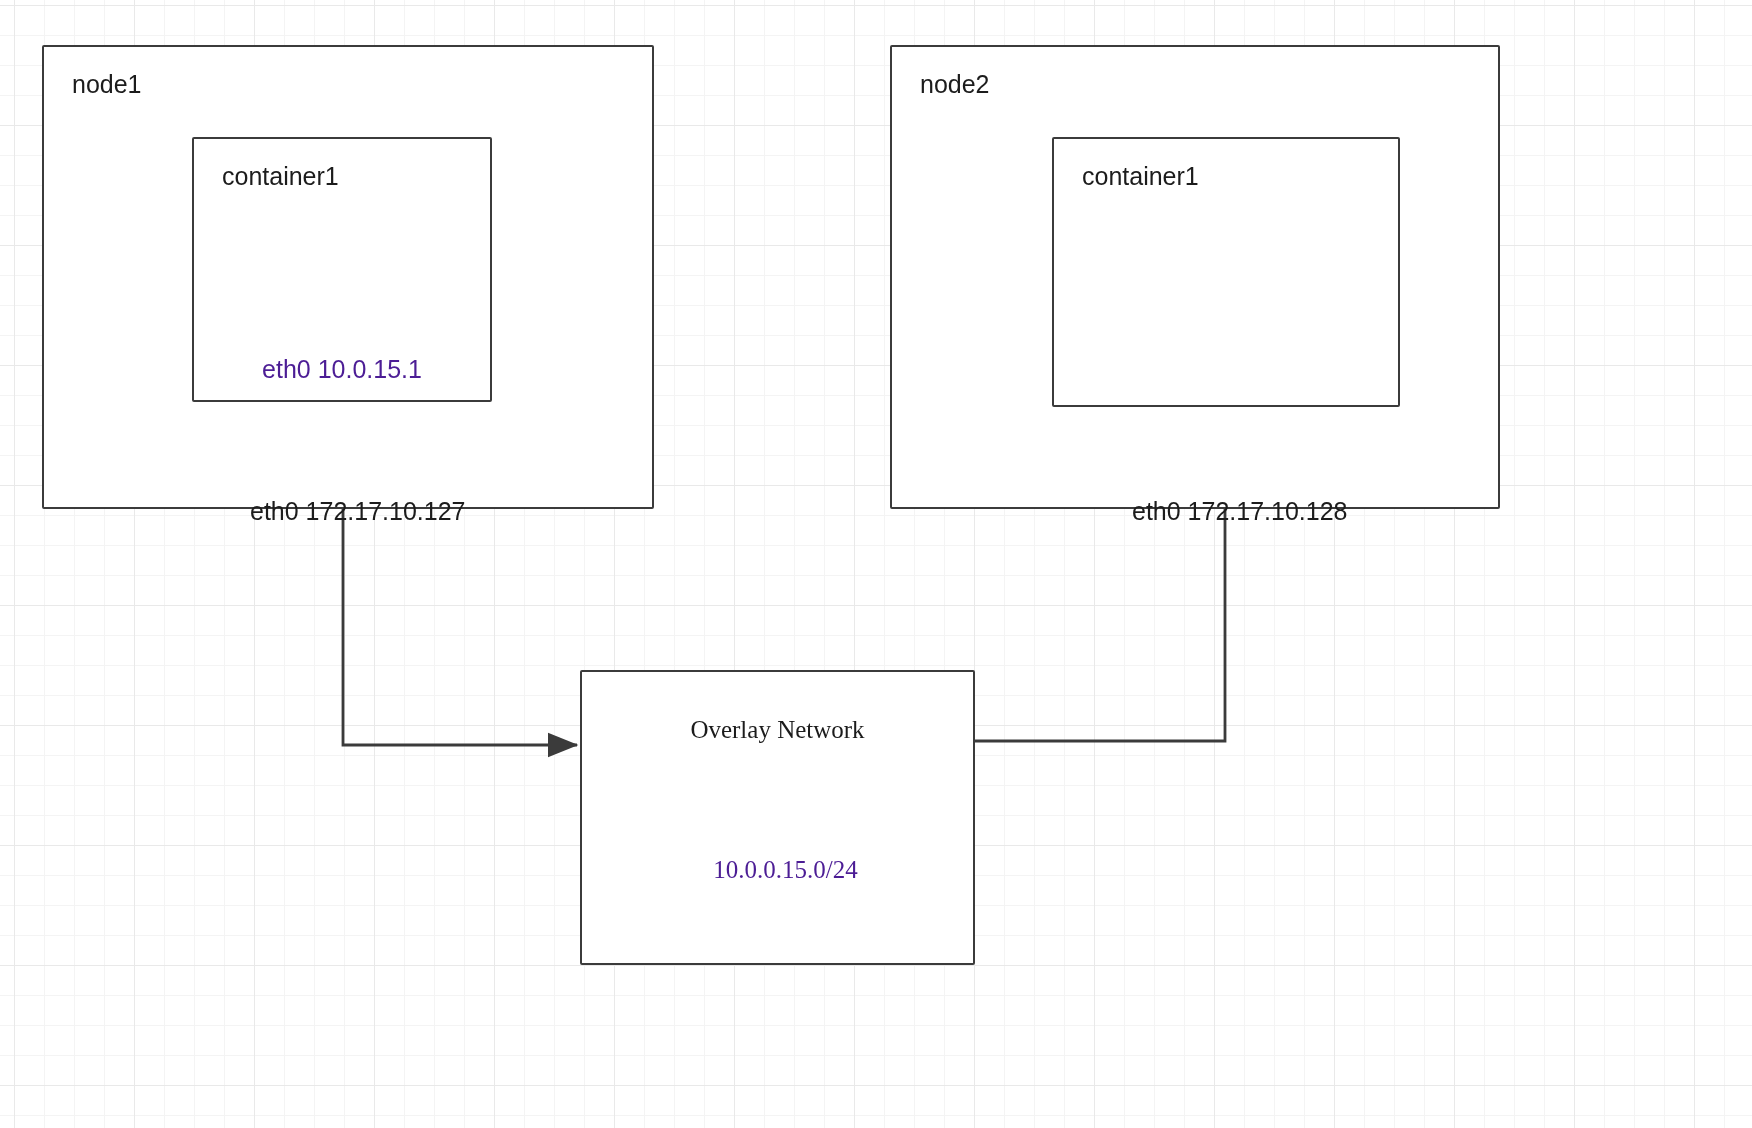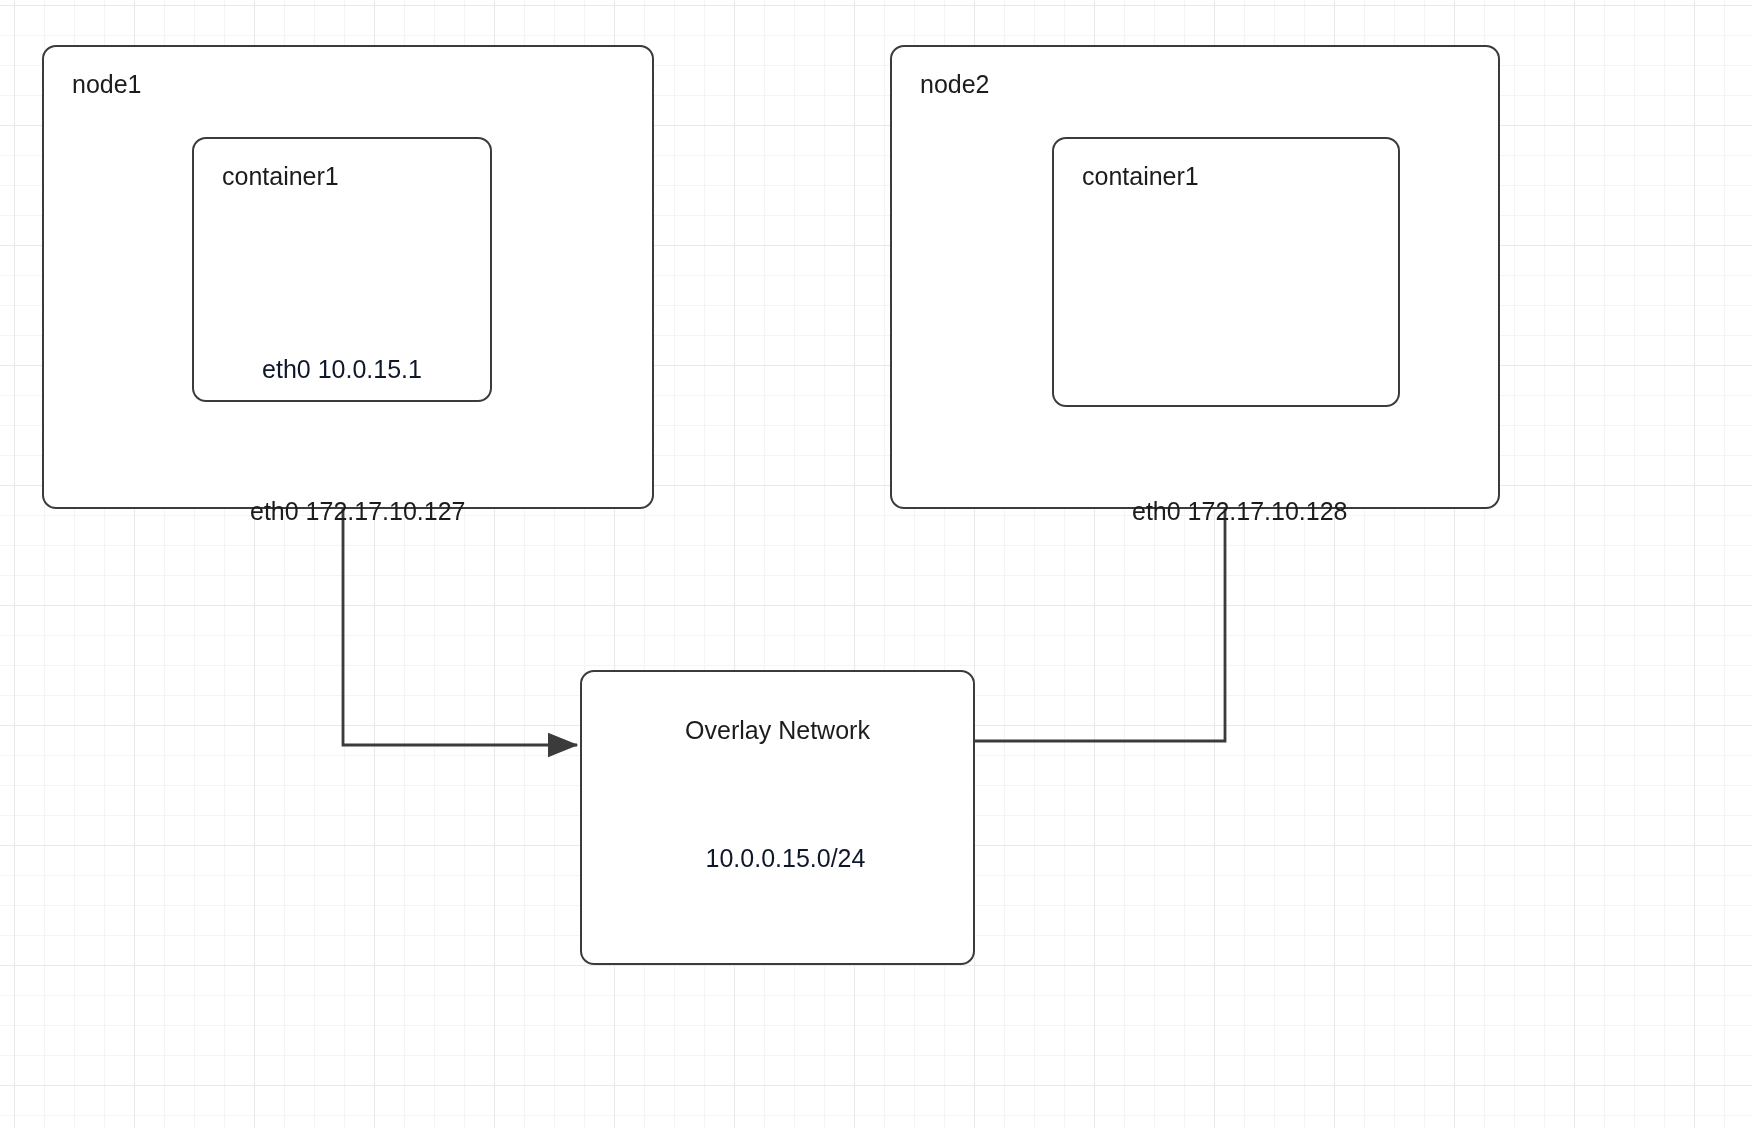--- a/index.html
+++ b/index.html
@@ -28,41 +28,41 @@
     top: 0;
     width: 1752px;
     height: 1128px;
     pointer-events: none;
   }
   .box {
     position: absolute;
     box-sizing: border-box;
     background: #ffffff;
     border: 2.6px solid #3b3b3b;
-    border-radius: 14px;
+    border-radius: 2px;
   }
   .node-box { z-index: 2; }
   .container-box { z-index: 3; margin-top: 12px; }
   .overlay-box { z-index: 4; }
   .box-title {
     position: absolute;
     color: #1c1c1c;
     font-size: 25px;
     line-height: 1.2;
     white-space: nowrap;
   }
   .title-left { left: 28px; top: 22px; }
   .title-center {
     left: 0;
     right: 0;
     text-align: center;
   }
   .ip-label {
     position: absolute;
-    color: #0f172a;
+    color: #4c1d95;
     font-size: 25px;
     line-height: 1.2;
     white-space: nowrap;
     left: 0;
     right: 0;
     text-align: center;
   }
   .edge-label {
     position: absolute;
     color: #1c1c1c;
@@ -107,18 +107,18 @@
   <div class="box node-box" style="left:890px; top:45px; width:610px; height:464px;">
     <div class="box-title title-left">node2</div>
   </div>
 
   <div class="box container-box" style="left:1052px; top:125px; width:348px; height:270px;">
     <div class="box-title title-left">container1</div>
   </div>
 
   <div class="edge-label" style="left:1132px; top:452px;">eth0 172.17.10.128</div>
 
-  <div class="box overlay-box" style="left:580px; top:670px; width:395px; height:295px;">
+  <div class="box overlay-box" style="left:580px; top:670px; width:395px; height:295px;font-family:Liberation Serif, serif;">
     <div class="box-title title-center" style="top:43px;">Overlay Network</div>
-    <div class="ip-label" style="top:171px;margin-left:16px;">10.0.0.15.0/24</div>
+    <div class="ip-label" style="top:183px;margin-left:16px;">10.0.0.15.0/24</div>
   </div>
 
 </div>
 
 </body></html>

